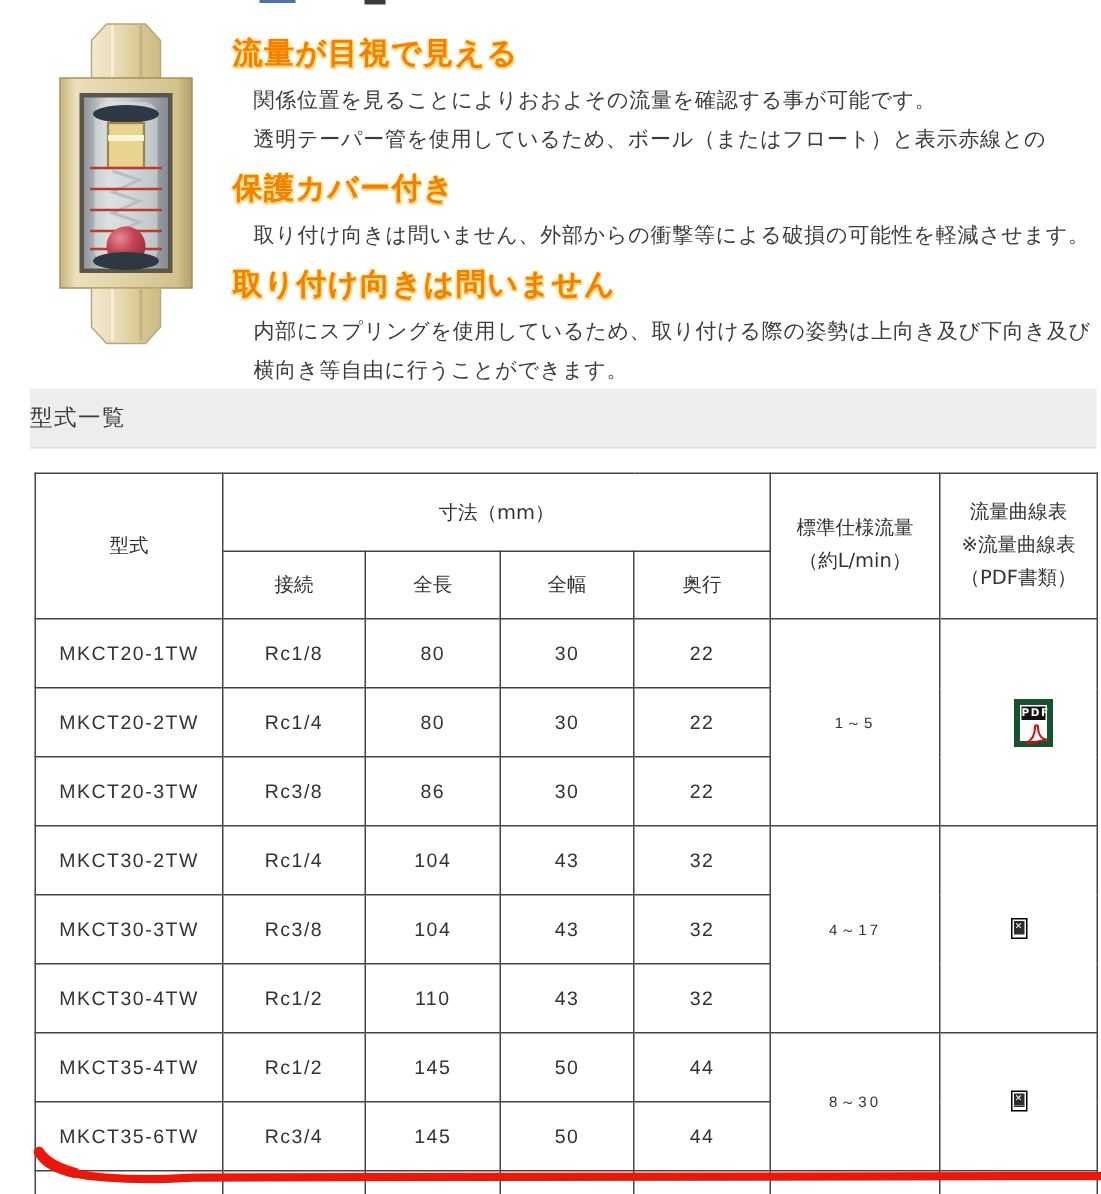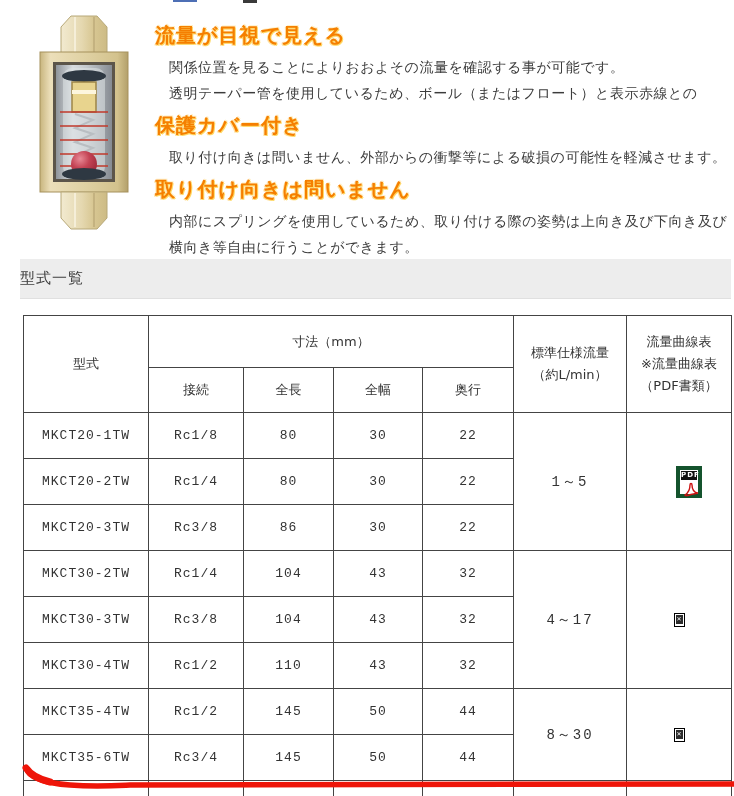--- a/index.html
+++ b/index.html
@@ -44,23 +44,23 @@
   }
   table.spec th, table.spec td {
     border:1px solid #444; text-align:center; vertical-align:middle;
     background:#fff; font-weight:normal; overflow:hidden;
   }
   tr.h1 { height:52px; }
   tr.h2 { height:45px; }
   tr.data { height:46px; }
   tr.partial { height:60px; }
   td.alt { background:#ededed; }
-  .mono { font-family:Liberation Mono, monospace; letter-spacing:1px; }
+  .mono { font-family:Liberation Sans, sans-serif; letter-spacing:1px; }
   .hdr-line { line-height:22px; }
-  .flow-val { font-size:14px; letter-spacing:2px; }
+  .flow-val { font-size:10px; letter-spacing:2px; }
 
   
   .pdf-icon {
     display:inline-block; width:26px; height:32px; background:#fff;
     border:4px solid #14532d; position:relative; vertical-align:middle; cursor:pointer;margin-left:20px;
   }
   .pdf-icon .bar {
     position:absolute; left:1px; top:1px; right:1px; height:9px; background:#111;
     color:#fff; font-size:7px; font-weight:bold; line-height:9px; text-align:center;
     letter-spacing:1px; font-family:"DejaVu Sans", sans-serif;

